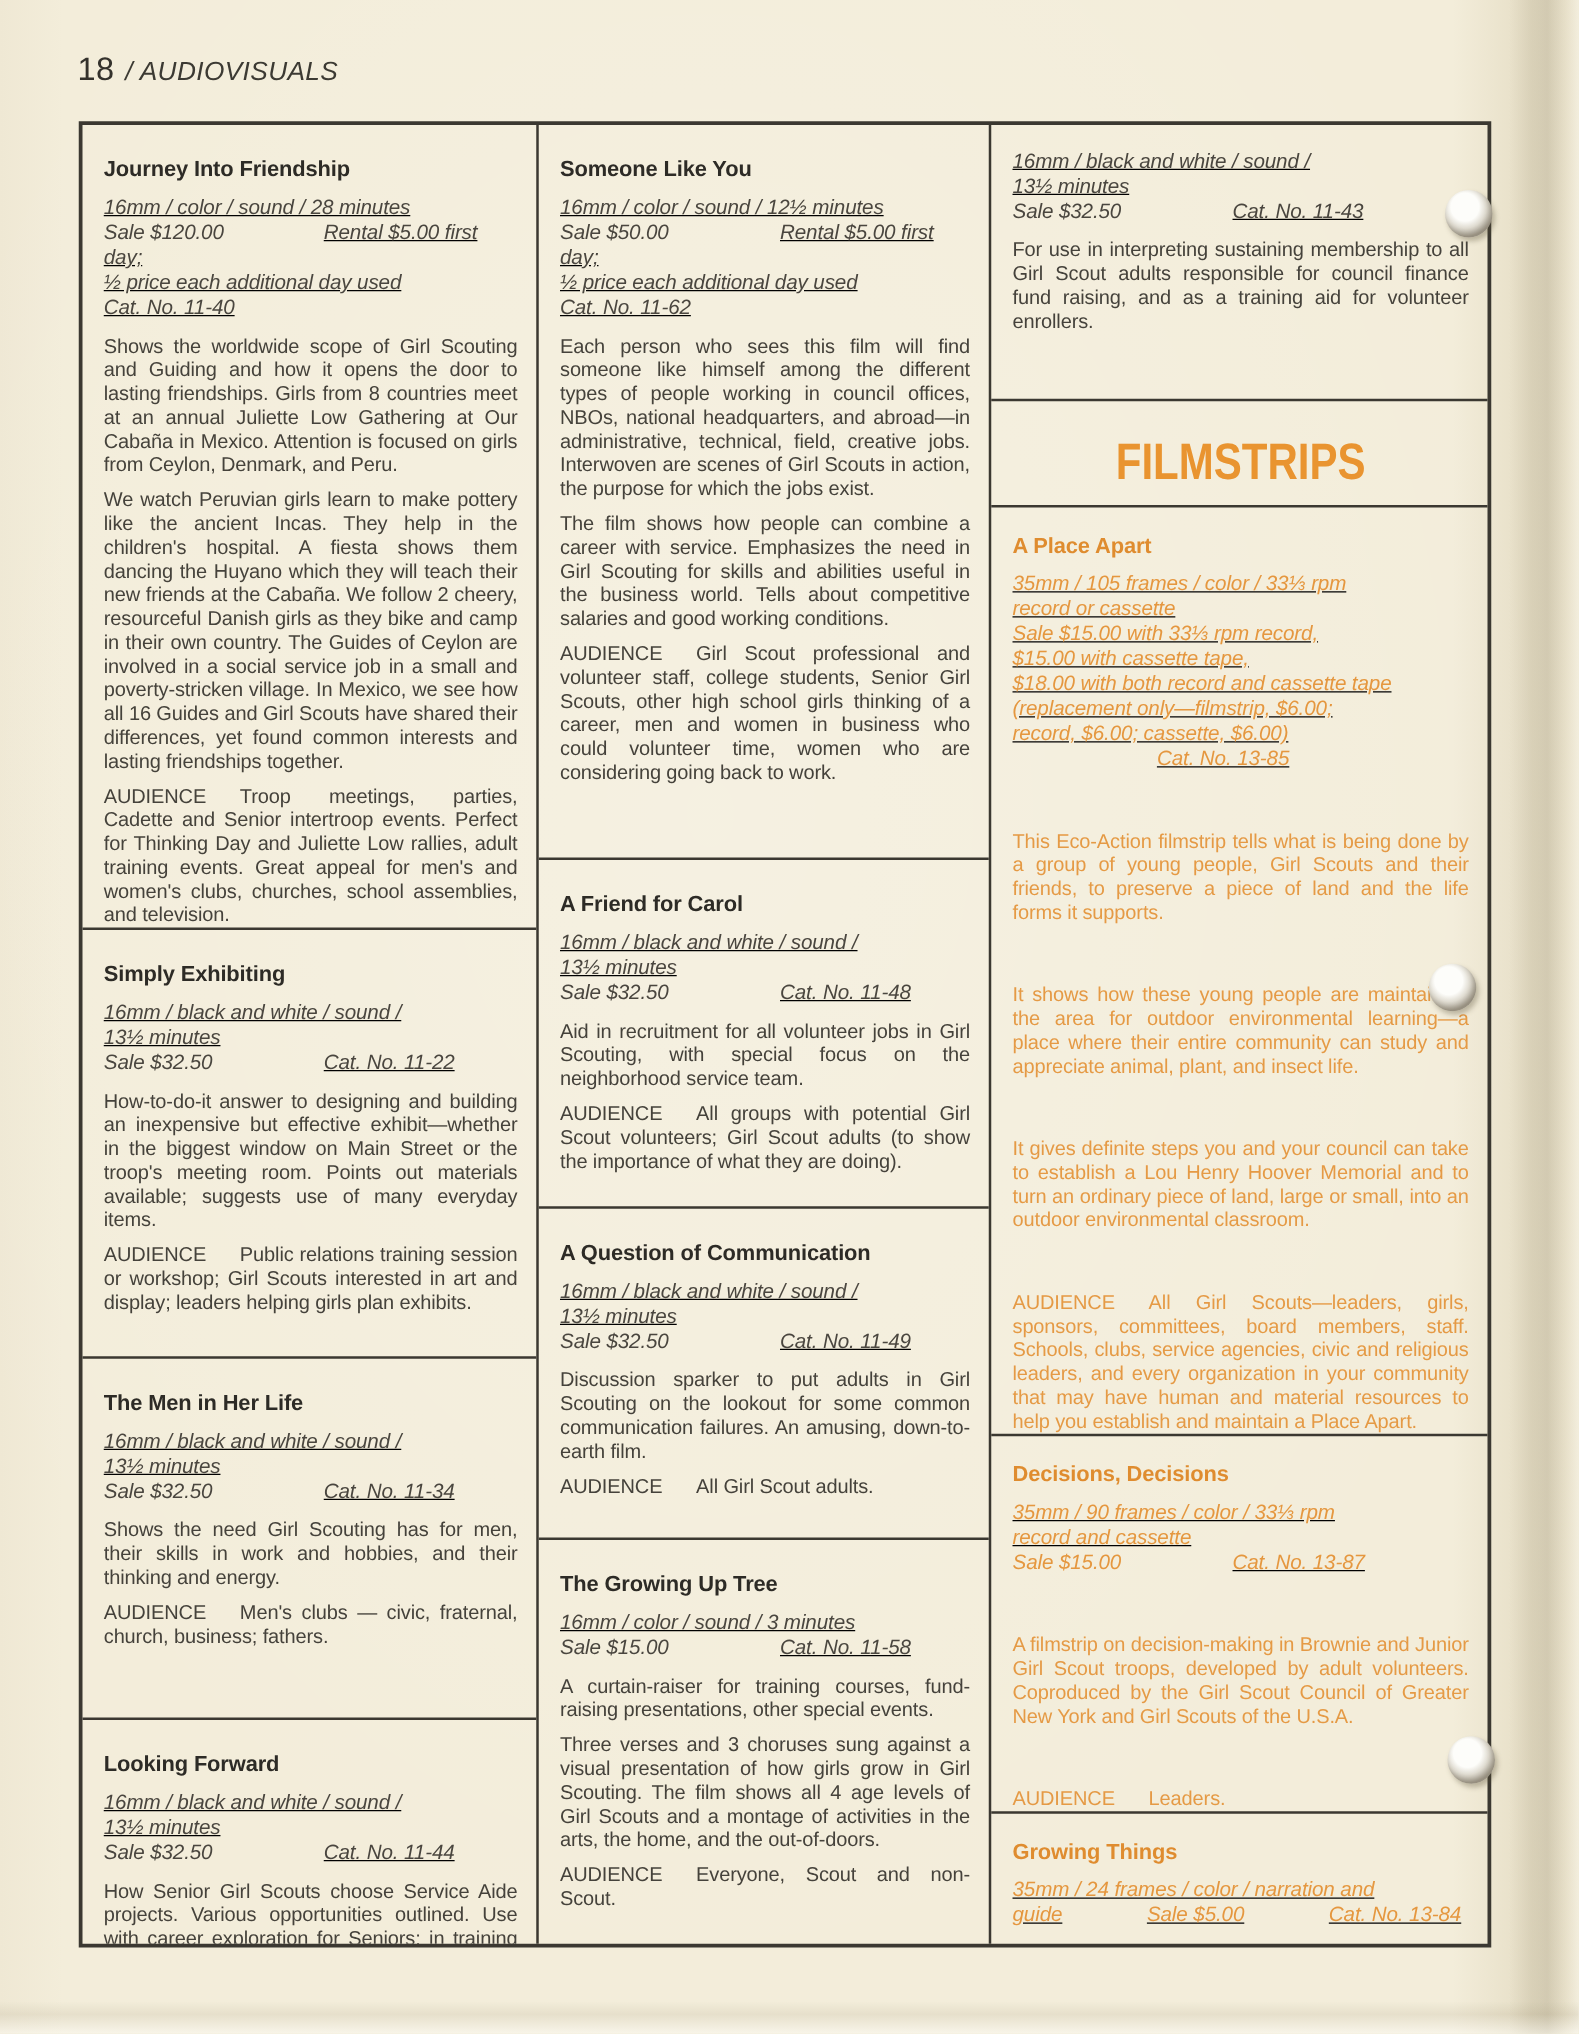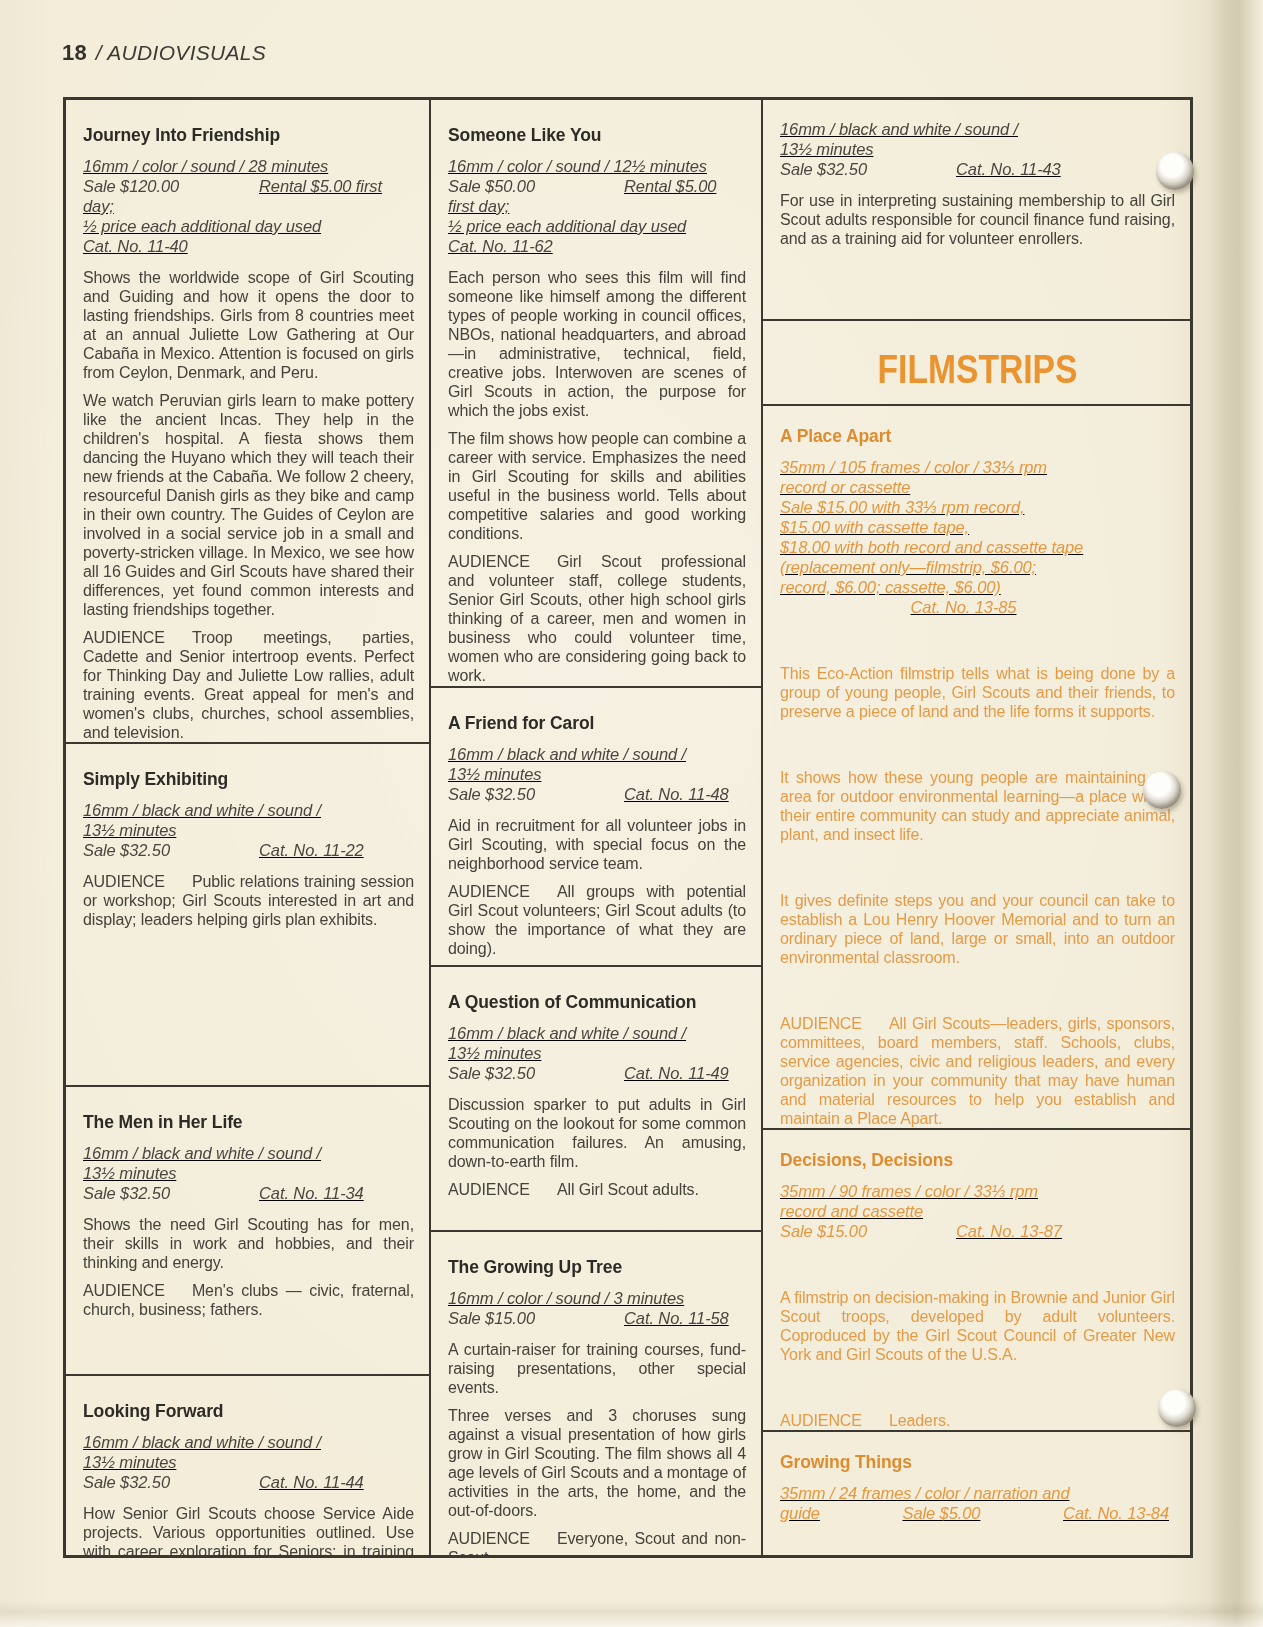--- a/index.html
+++ b/index.html
@@ -8,31 +8,31 @@
     background:#f2ecd9;
     font-family:"Liberation Sans","DejaVu Sans",sans-serif;
   }
   .page{position:absolute;inset:0;
     background:
       radial-gradient(ellipse at 45% 40%, rgba(255,255,255,.20), rgba(0,0,0,0) 70%),
       linear-gradient(to right,#efe8d4 0,#f3edda 4%,#f3edda 92%,#e6dec6 97%,#efe8d2 100%),
       #f2ecd9;
   }
   header{position:absolute;left:62px;top:40px;color:#34322c;letter-spacing:.3px;}
-  .pgnum{font-weight:bold;font-size:22px;}
+  .pgnum{font-weight:normal;font-size:26px;}
   .pgsec{font-style:italic;font-size:21px;color:#3c3a33;margin-left:4px;}
 
   .table{
     position:absolute;left:63px;top:97px;width:1130px;height:1461px;
     border:3px solid #3b3831;box-sizing:border-box;
     display:flex;background:transparent;
   }
   .col{display:flex;flex-direction:column;box-sizing:border-box;}
   .col-0{width:363px;}
-  .col-1{width:332px;border-left:2px solid #3b3831;}
+  .col-1{width:362px;border-left:2px solid #3b3831;}
   .col-2{flex:1;border-left:2px solid #3b3831;}
   .cell{box-sizing:border-box;padding:24px 15px 0 17px;overflow:hidden;}
   .cell + .cell{border-top:2px solid #3b3831;}
   .col .cell:last-child{flex:1;}
   .col-2 .cell{padding-top:19px;}
 
   
   .col-0 .cell:nth-child(1){min-height:605px}
   .col-0 .cell:nth-child(2){min-height:343px}
   .col-0 .cell:nth-child(3){min-height:289px}
@@ -119,20 +119,21 @@
           <p class="body">We watch Peruvian girls learn to make pottery like the ancient Incas. They help in the children's hospital. A fiesta shows them dancing the Huyano which they will teach their new friends at the Cabaña. We follow 2 cheery, resourceful Danish girls as they bike and camp in their own country. The Guides of Ceylon are involved in a social service job in a small and poverty-stricken village. In Mexico, we see how all 16 Guides and Girl Scouts have shared their differences, yet found common interests and lasting friendships together.</p>
           <p class="body aud"><span class="aud-label">AUDIENCE</span><span>Troop meetings, parties, Cadette and Senior intertroop events. Perfect for Thinking Day and Juliette Low rallies, adult training events. Great appeal for men's and women's clubs, churches, school assemblies, and television.</span></p>
         </section>
         <section class="cell">
           <h3 class="title">Simply Exhibiting</h3>
           <div class="specs">
             <div class="spec-line"><span>16mm / black and white / sound /</span></div>
             <div class="spec-line"><span>13½ minutes</span></div>
             <div class="spec-line"><span class="spec-first">Sale $32.50</span><span>Cat. No. 11-22</span></div>
           </div>
+          <p class="body">How-to-do-it answer to designing and building an inexpensive but effective exhibit—whether in the biggest window on Main Street or the troop's meeting room. Points out materials available; suggests use of many everyday items.</p>
           <p class="body aud"><span class="aud-label">AUDIENCE</span><span>Public relations training session or workshop; Girl Scouts interested in art and display; leaders helping girls plan exhibits.</span></p>
         </section>
         <section class="cell">
           <h3 class="title">The Men in Her Life</h3>
           <div class="specs">
             <div class="spec-line"><span>16mm / black and white / sound /</span></div>
             <div class="spec-line"><span>13½ minutes</span></div>
             <div class="spec-line"><span class="spec-first">Sale $32.50</span><span>Cat. No. 11-34</span></div>
           </div>
           <p class="body">Shows the need Girl Scouting has for men, their skills in work and hobbies, and their thinking and energy.</p>

